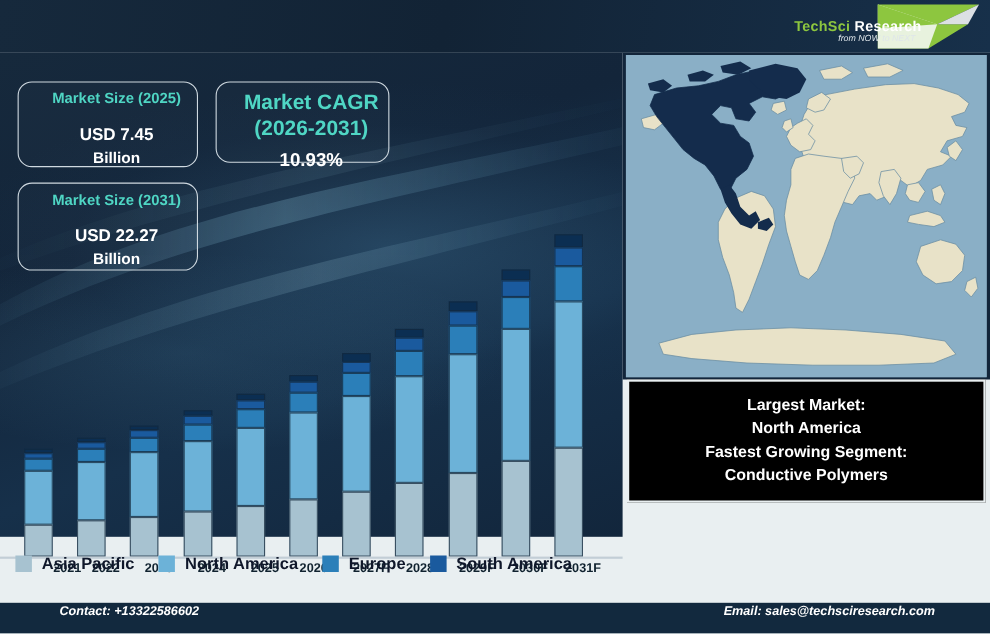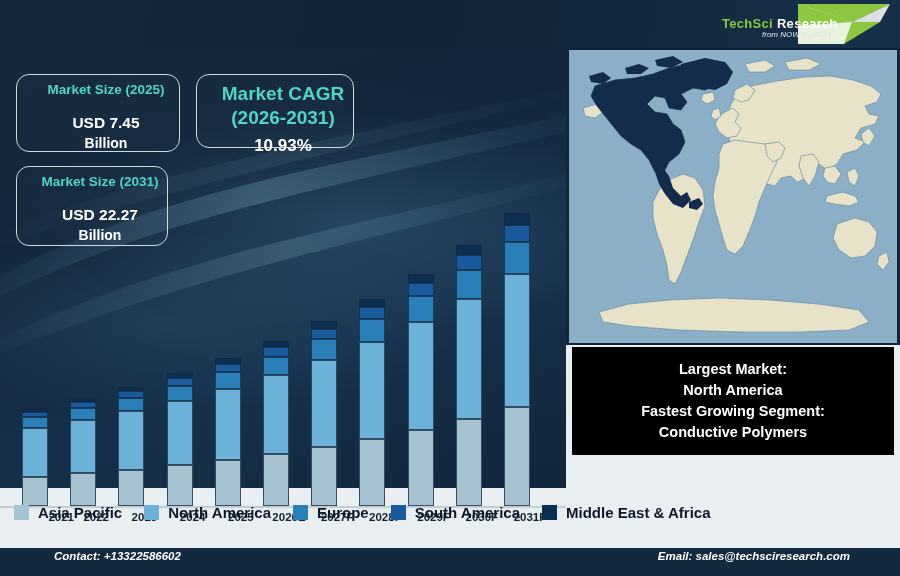--- a/index.html
+++ b/index.html
@@ -74,21 +74,21 @@
   }
   .stat-value {
     font-size: 15.5px; font-weight: bold; color: #ffffff;
     line-height: 1.35; margin-top: 14px;
   }
   .stat-unit {
     font-size: 14px; font-weight: bold; color: #ffffff; line-height: 1.3;
   }
   #stat-size-2025 { left: 16px; top: 74px; width: 164px; height: 78px; }
   #stat-cagr      { left: 196px; top: 74px; width: 158px; height: 74px; }
-  #stat-size-2031 { left: 16px; top: 166px; width: 152px; height: 80px; }
+  #stat-size-2031 { left: 16px; top: 166px; width: 164px; height: 80px; }
   #stat-cagr .stat-label { font-size: 19px; }
   #stat-cagr .stat-value { font-size: 17px; margin-top: 5px; }
 
   
   .bars-layer {
     position: absolute; left: 0; top: 48px; width: 566px; height: 440px;
     pointer-events: none;
   }
   .bar {
     position: absolute;
@@ -370,24 +370,20 @@
         <span class="legend-label">North America</span>
       </div>
       <div class="legend-item">
         <span class="legend-swatch" style="background: rgb(43, 127, 185);"></span>
         <span class="legend-label">Europe</span>
       </div>
       <div class="legend-item">
         <span class="legend-swatch" style="background: rgb(26, 90, 158);"></span>
         <span class="legend-label">South America</span>
       </div>
-      <div class="legend-item">
-        <span class="legend-swatch" style="background: rgb(11, 46, 82);"></span>
-        <span class="legend-label">Middle East &amp; Africa</span>
-      </div>
     </div>
 
   <div class="footer">
     <div class="footer-text" id="footer-contact">Contact: +13322586602</div>
     <div class="footer-text" id="footer-email">Email: sales@techsciresearch.com</div>
   </div>
 
 </div>
 
 </body></html>

